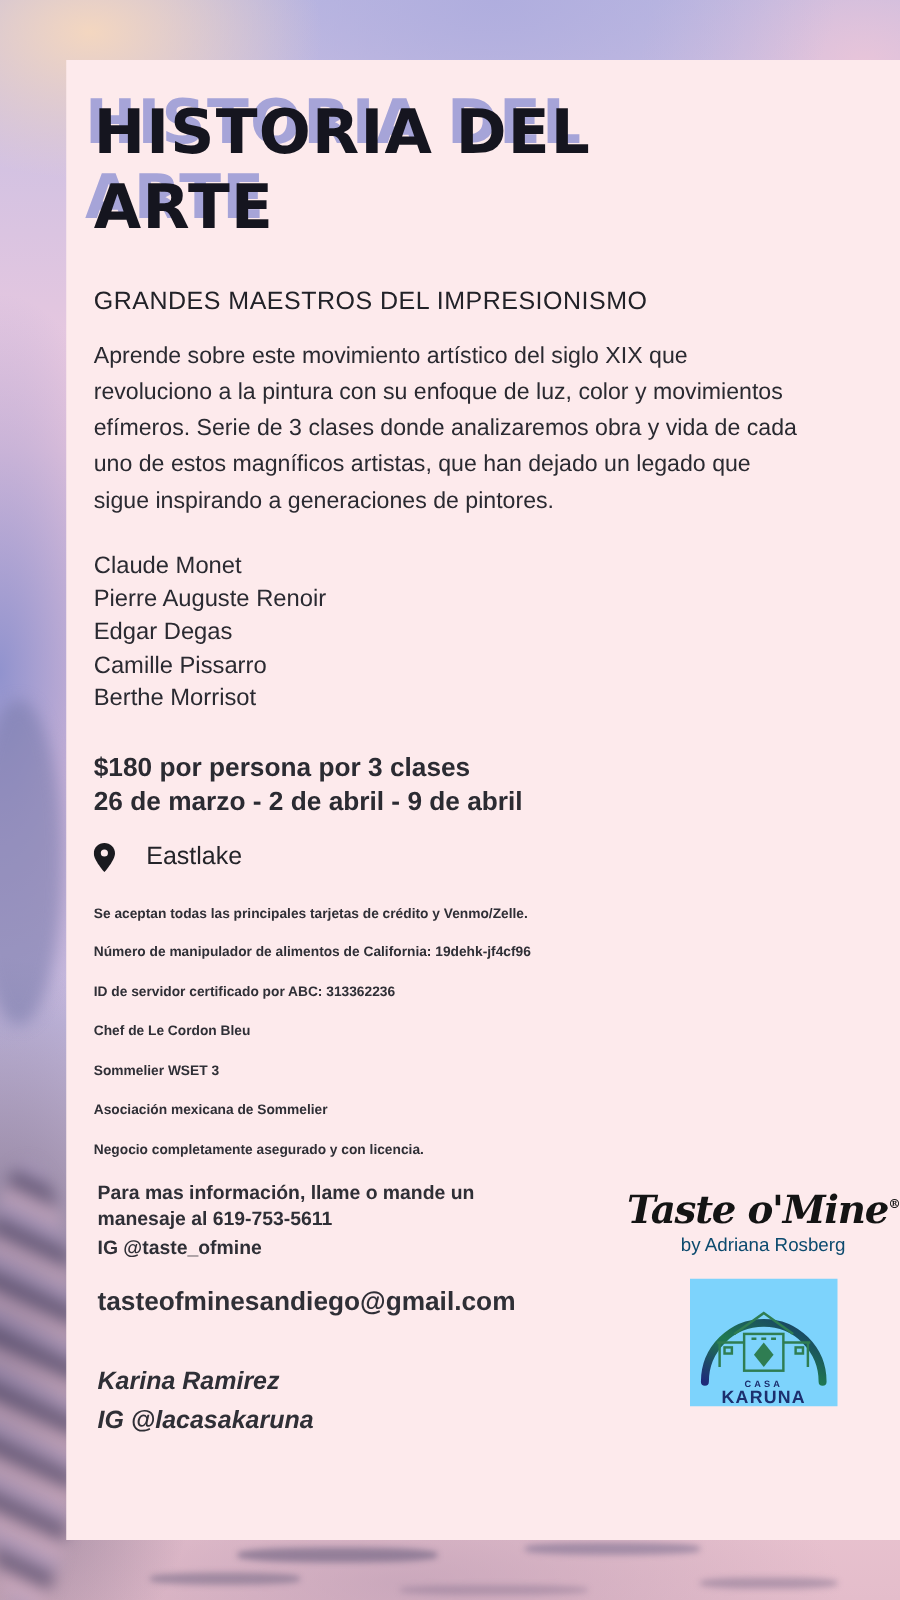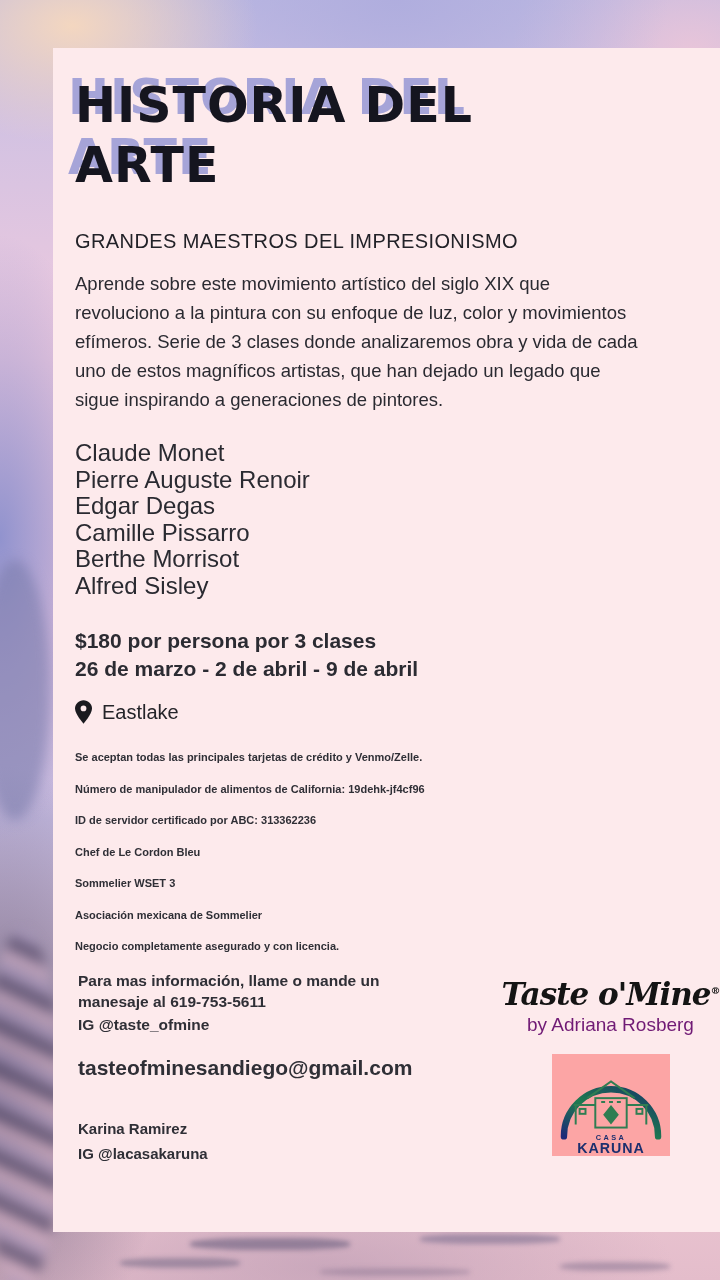--- a/index.html
+++ b/index.html
@@ -41,44 +41,44 @@
     background:#fdeaec;box-sizing:border-box;padding:24px 20px 0 19px;overflow:hidden;
   }
   .title{
     font-family:"DejaVu Sans","Liberation Sans",sans-serif;
     font-weight:900;font-size:49px;line-height:60px;letter-spacing:1px;
     color:#15151f;text-shadow:-7px -8px 0 #a6a4d8;margin:4px 0 0 3px;
   }
   .title span{display:block;}
   .subtitle{margin:34px 0 0 3px;font-size:20px;letter-spacing:.4px;color:#222228;}
   .intro{margin:16px 0 0 3px;width:572px;font-size:18.5px;line-height:29px;color:#2a2a31;}
-  .artists{margin:26px 0 0 3px;font-size:24px;line-height:26.5px;color:#2a2a31;}
+  .artists{margin:26px 0 0 3px;font-size:19px;line-height:26.5px;color:#2a2a31;}
   .artists span{display:block;}
   .pricing{margin:28px 0 0 3px;font-size:21px;line-height:27.5px;font-weight:700;color:#2b2b32;}
   .pricing span{display:block;}
-  .location{margin:18px 0 0 3px;display:flex;align-items:center;gap:10px;font-size:20px;color:#242429;}
+  .location{margin:18px 0 0 3px;display:flex;align-items:center;gap:25px;font-size:20px;color:#242429;}
   .location svg{display:block;}
   .creds{margin:24px 0 0 3px;}
   .creds div{font-size:11px;font-weight:700;color:#2f2f36;margin-bottom:12.5px;line-height:19px;}
   .footer{margin-top:14px;display:flex;justify-content:space-between;}
   .fleft{width:352px;padding-left:6px;box-sizing:border-box;}
   .contact-info{font-size:15.5px;font-weight:700;color:#2f2f36;line-height:21px;width:330px;}
   .ig{margin-top:4px;font-size:15.5px;font-weight:700;color:#2f2f36;}
   .email{margin-top:22px;font-size:21px;font-weight:700;color:#2f2f36;}
-  .host{margin-top:40px;font-size:15px;font-weight:700;color:#2f2f36;}
+  .host{margin-top:40px;font-size:20px;font-weight:700;color:#2f2f36;font-style:italic;}
   .host div{margin-bottom:8px;}
   .fright{width:215px;display:flex;flex-direction:column;align-items:center;}
   .script-logo{
     font-family:"DejaVu Serif","Liberation Serif",serif;
     font-style:italic;font-weight:700;font-size:31px;color:#141414;
     letter-spacing:-1px;white-space:nowrap;margin-top:6px;
   }
   .script-logo sup{font-size:10px;font-style:normal;}
-  .byline{font-size:19px;color:#701a75;margin-top:2px;font-family:"Liberation Sans",sans-serif;}
-  .partner-logo{margin-top:18px;width:118px;height:102px;background:#fca5a5;
+  .byline{font-size:15px;color:#0c4a6e;margin-top:2px;font-family:"Liberation Sans",sans-serif;}
+  .partner-logo{margin-top:18px;width:118px;height:102px;background:#7dd3fc;
     display:flex;align-items:center;justify-content:center;}
 </style>
 </head>
 <body>
 
 <div class="bg"></div>
 <div class="blob b1"></div>
 <div class="blob b2"></div>
 <div class="blob b3"></div>
 <div class="stroke s1"></div>
@@ -97,21 +97,20 @@
   <div class="subtitle">GRANDES MAESTROS DEL IMPRESIONISMO</div>
 
   <p class="intro">Aprende sobre este movimiento artístico del siglo XIX que revoluciono a la pintura con su enfoque de luz, color y movimientos efímeros. Serie de 3 clases donde analizaremos obra y vida de cada uno de estos magníficos artistas, que han dejado un legado que sigue inspirando a generaciones de pintores.</p>
 
   <div class="artists">
     <span>Claude Monet</span>
     <span>Pierre Auguste Renoir</span>
     <span>Edgar Degas</span>
     <span>Camille Pissarro</span>
     <span>Berthe Morrisot</span>
-    <span>Alfred Sisley</span>
   </div>
 
   <div class="pricing">
     <span>$180 por persona por 3 clases</span>
     <span>26 de marzo - 2 de abril - 9 de abril</span>
   </div>
 
   <div class="location">
     <svg width="17" height="24" viewBox="0 0 16 22">
       <path d="M8 0C3.6 0 0 3.5 0 7.8 0 13.2 8 22 8 22s8-8.8 8-14.2C16 3.5 12.4 0 8 0z" fill="#1a1a1f"></path>

